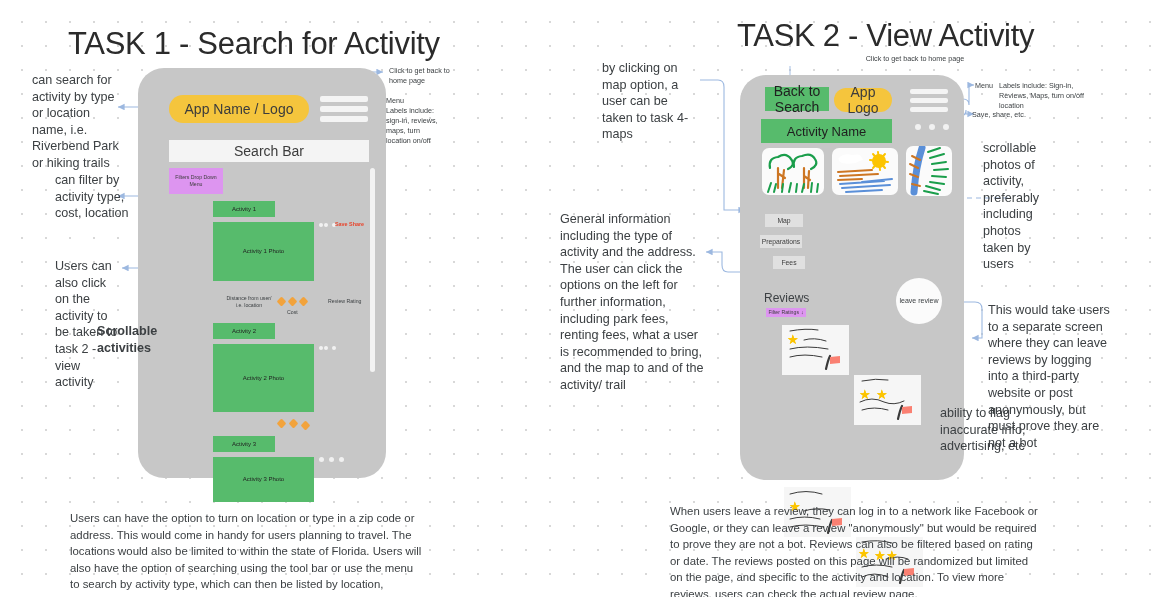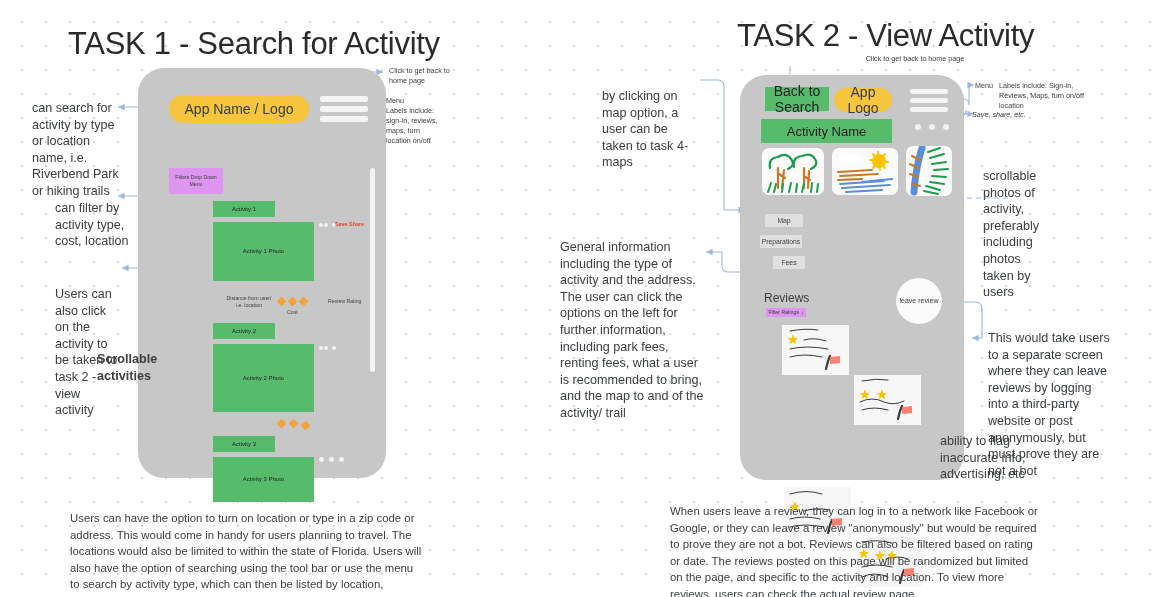--- a/index.html
+++ b/index.html
@@ -60,21 +60,20 @@
   .dots i {
     display: block; border-radius: 50%;
     background: #f1f1f1;
   }
 
   
   .note {
     font-size: 12.6px;
     line-height: 1.32;
     color: #3c4043;
-    margin-top: 28px;
   }
   .note-sm {
     font-size: 7.2px;
     line-height: 1.4;
     color: #3c4043;
   }
   .note-bold { font-weight: 700; }
   .para {
     font-size: 11.4px;
     line-height: 1.45;
@@ -194,20 +193,21 @@
   <div class="abs phone" style="left:138px; top:68px; width:248px; height:410px;">
 
     <div class="blk yellow abs mid" style="left:31px; top:27px; width:140px; height:28px;">App Name / Logo</div>
 
     <div class="abs hamburger" style="left:182px; top:28px; width:48px;">
       <span style="height:6px; margin-bottom:4px;"></span>
       <span style="height:6px; margin-bottom:4px;"></span>
       <span style="height:6px;"></span>
     </div>
 
+    <div class="blk lightbar abs mid" style="left:31px; top:72px; width:200px; height:22px;">Search Bar</div>
 
     <div class="blk purple abs tiny" style="left:31px; top:100px; width:54px; height:26px; flex-direction:column;">Filters Drop Down Menu</div>
 
     <div class="abs scrollbar" style="left:232px; top:100px; width:5px; height:204px;"></div>
 
     <div class="blk green abs tiny6" style="left:75px; top:133px; width:62px; height:16px;">Activity 1</div>
     <div class="blk green abs tiny6" style="left:75px; top:154px; width:101px; height:59px;">Activity 1 Photo</div>
     <div class="abs dots" style="left:181px; top:155px;">
       <i style="width:4px;height:4px;"></i>
         <i style="width:4px;height:4px;margin-left:1px;"></i>
@@ -389,21 +389,21 @@
       </svg>
     </div>
   </div>
 
   <div class="abs note-sm" style="left:850px; top:54px; width:130px; text-align:center;">Click to get back to home page</div>
 
   <div class="abs note-sm" style="left:975px; top:81px;">Menu</div>
   <div class="abs note-sm" style="left:999px; top:81px; width:120px; white-space:pre-line;">Labels include: Sign-in,
 Reviews, Maps, turn on/off
 location</div>
-  <div class="abs note-sm" style="left:972px; top:110px;font-style:italic;">Save, share, etc.</div>
+  <div class="abs note-sm" style="left:972px; top:110px;">Save, share, etc.</div>
 
   <div class="abs note" style="left:983px; top:140px; width:72px;">scrollable photos of activity, preferably including photos taken by users</div>
 
   <div class="abs note" style="left:988px; top:302px; width:126px;">This would take users to a separate screen where they can leave reviews by logging into a third-party website or post anonymously, but must prove they are not a bot</div>
 
   <div class="abs note" style="left:940px; top:405px; width:96px;">ability to flag inaccurate info, advertising, etc</div>
 
   <div class="abs para" style="left:670px; top:503px; width:372px;">When users leave a review, they can log in to a network like Facebook or Google, or they can leave a review "anonymously" but would be required to prove they are not a bot. Reviews can also be filtered based on rating or date. The reviews posted on this page will be randomized but limited on the page, and specific to the activity and location. To view more reviews, users can check the actual review page.</div>
 
 </div>

